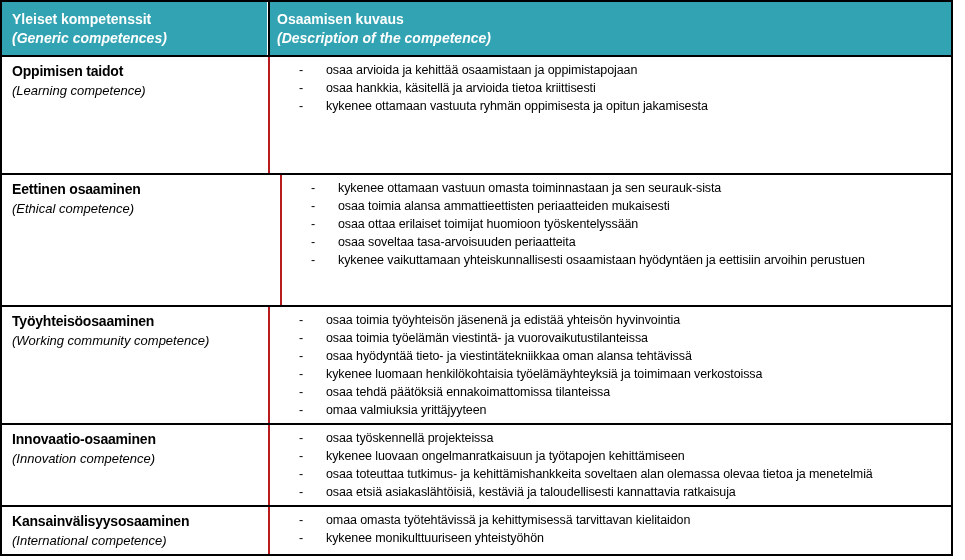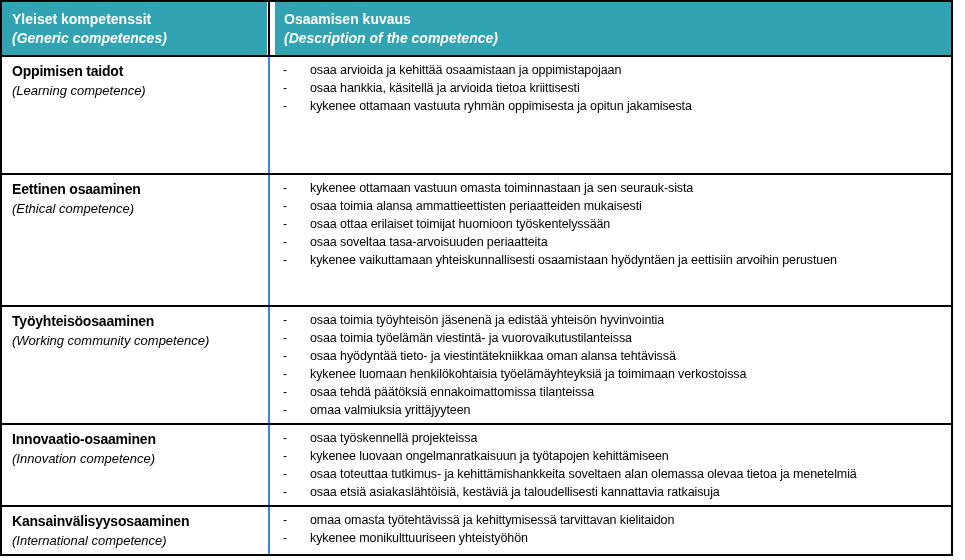--- a/index.html
+++ b/index.html
@@ -32,53 +32,53 @@
     position: relative;
   }
   .header-cell {
     background: #32a3b2;
     color: #ffffff;
     padding: 8px 8px 6px 10px;
     line-height: 19px;
     font-size: 14px;
   }
   .header-cell.left  { margin-right: 1px; }
-  .header-cell.right { margin-left: 7px; padding-left: 9px; }
+  .header-cell.right { padding-left: 9px; }
   .header-divider {
     position: absolute;
     left: 266px;
     top: 0;
     bottom: 0;
     width: 2px;
     background: #000000;
   }
   .hdr-title { font-weight: bold; }
   .hdr-sub   { font-weight: bold; font-style: italic; }
   
   .row {
     display: grid;
     grid-template-columns: 266px 1fr;
     border-bottom: 2px solid #000000;
   }
   .row:last-child { border-bottom: none; }
   .row:nth-of-type(1) { min-height: 91px; }
   .row:nth-of-type(2) { min-height: 116px; }
-  .row:nth-of-type(3) { min-height: 130px; }
+  .row:nth-of-type(3) { min-height: 130px; gap: 12px; }
   .row:nth-of-type(4) { min-height: 84px; }
   .row:nth-of-type(5) { min-height: 72px; }
   .cell-left {
     padding: 5px 6px 4px 10px;
     line-height: 19px;
     border-radius: 25px;
   }
   .competence-name { font-weight: bold; font-size: 14px; letter-spacing: -0.2px; }
   .competence-translation { font-style: italic; font-size: 13px; }
   .cell-right {
-    border-left: 2px solid #3b82f6;
-    padding: 4px 4px 4px 0;
+    border-left: 2px solid #b91c1c;
+    padding: 4px 4px 4px 16px;
   }
   ul.bullets {
     list-style: none;
     margin: 0;
     padding: 0;
   }
   ul.bullets li {
     position: relative;
     padding-left: 40px;
     font-size: 12.5px;

